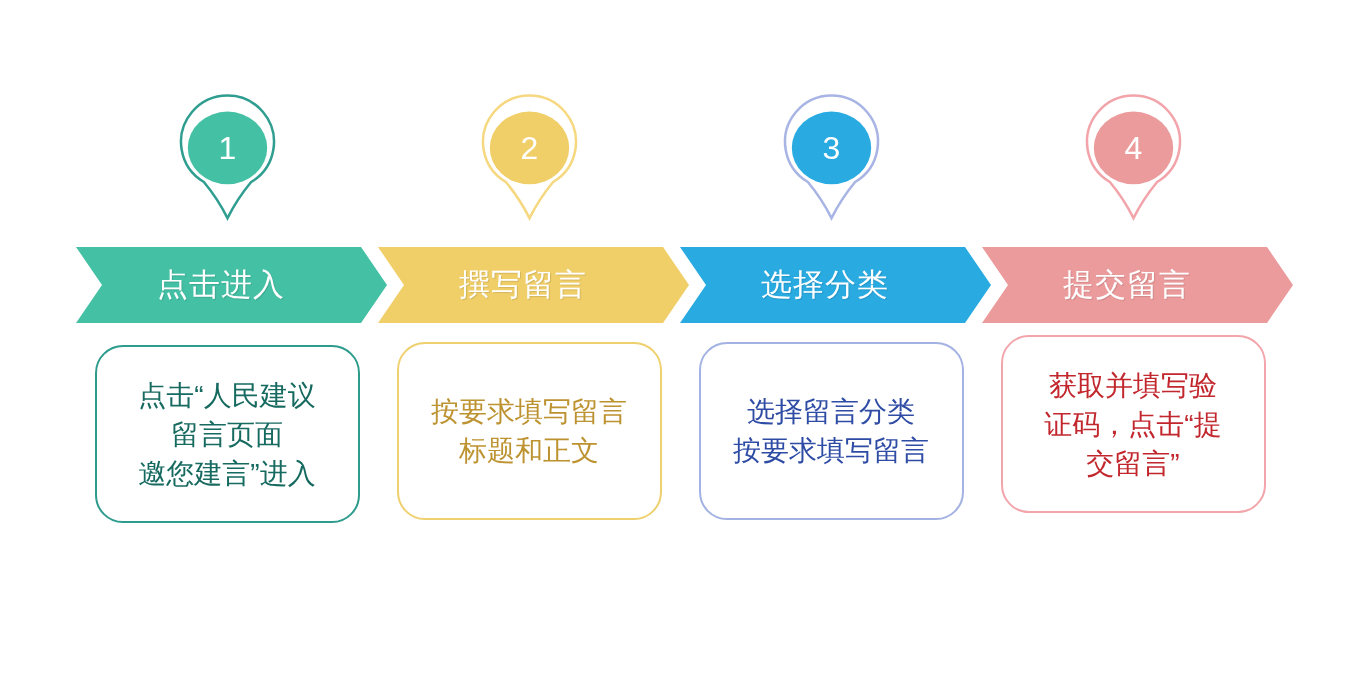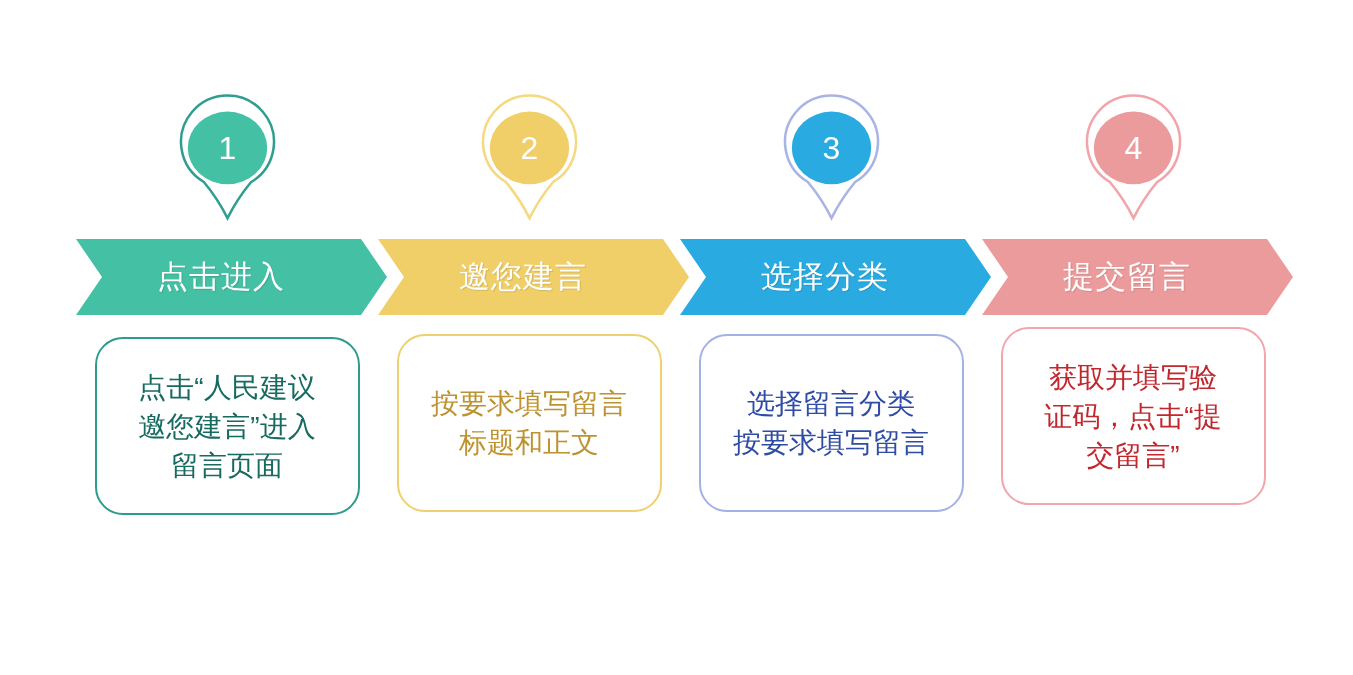--- a/index.html
+++ b/index.html
@@ -40,21 +40,21 @@
     fill: #ffffff;
     font-size: 33px;
     font-family: "Liberation Sans", "DejaVu Sans", sans-serif;
     text-anchor: middle;
   }
   
   .arrow-wrap {
     position: relative;
     width: 302px;
     height: 76px;
-    margin-top: 17px;
+    margin-top: 25px;
   }
   .arrow-svg {
     position: absolute;
     left: 0;
     top: 0;
     width: 329px;
     height: 76px;
     overflow: visible;
   }
   .arrow-title {
@@ -108,37 +108,37 @@
       </svg>
       <div class="arrow-wrap">
         <svg class="arrow-svg" viewBox="0 0 329 76" preserveAspectRatio="none">
           <polygon points="0,0 285,0 311,38 285,76 0,76 26,38" fill="#44C0A5"></polygon>
         </svg>
         <div class="arrow-title">点击进入</div>
       </div>
       <div class="box" style="border-color: rgb(46, 156, 140); margin-top: 22px;">
         <p class="box-text" style="color: rgb(22, 106, 96);">
           <span class="line">点击“人民建议</span>
+          <span class="line">留言页面</span>
           <span class="line">邀您建言”进入</span>
-          <span class="line">留言页面</span>
         </p>
       </div>
     </div>
 
     <div class="step">
       <svg class="pin" viewBox="0 0 100 126">
         <path class="pin-outline" d="M50,122 Q40,102 25.6,84.7 A48,48 0 1 1 74.4,84.7 Q60,102 50,122 Z" stroke="#F5D87F"></path>
         <ellipse cx="50" cy="49.5" rx="41" ry="37.5" fill="#F0CE68"></ellipse>
         <text class="pin-num" x="50" y="61">2</text>
       </svg>
       <div class="arrow-wrap">
         <svg class="arrow-svg" viewBox="0 0 329 76" preserveAspectRatio="none">
           <polygon points="0,0 285,0 311,38 285,76 0,76 26,38" fill="#F0CE68"></polygon>
         </svg>
-        <div class="arrow-title">邀您建言</div>
+        <div class="arrow-title">撰写留言</div>
       </div>
       <div class="box" style="border-color: rgb(239, 208, 110);">
         <p class="box-text" style="color: rgb(189, 147, 49);">
           <span class="line">按要求填写留言</span>
           <span class="line">标题和正文</span>
 
         </p>
       </div>
     </div>
 

